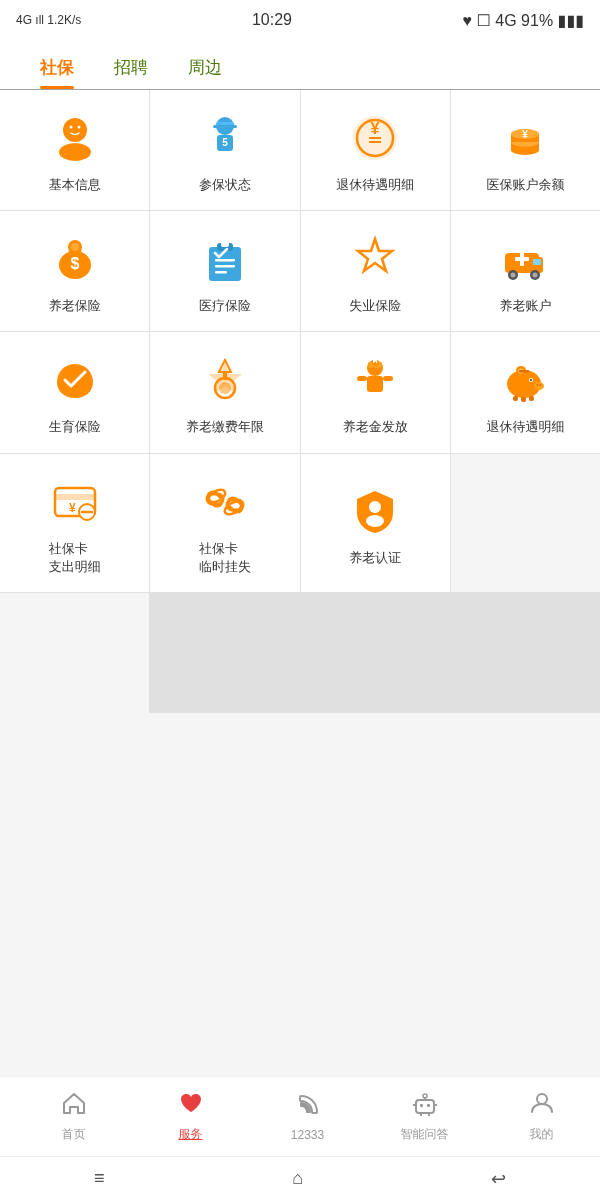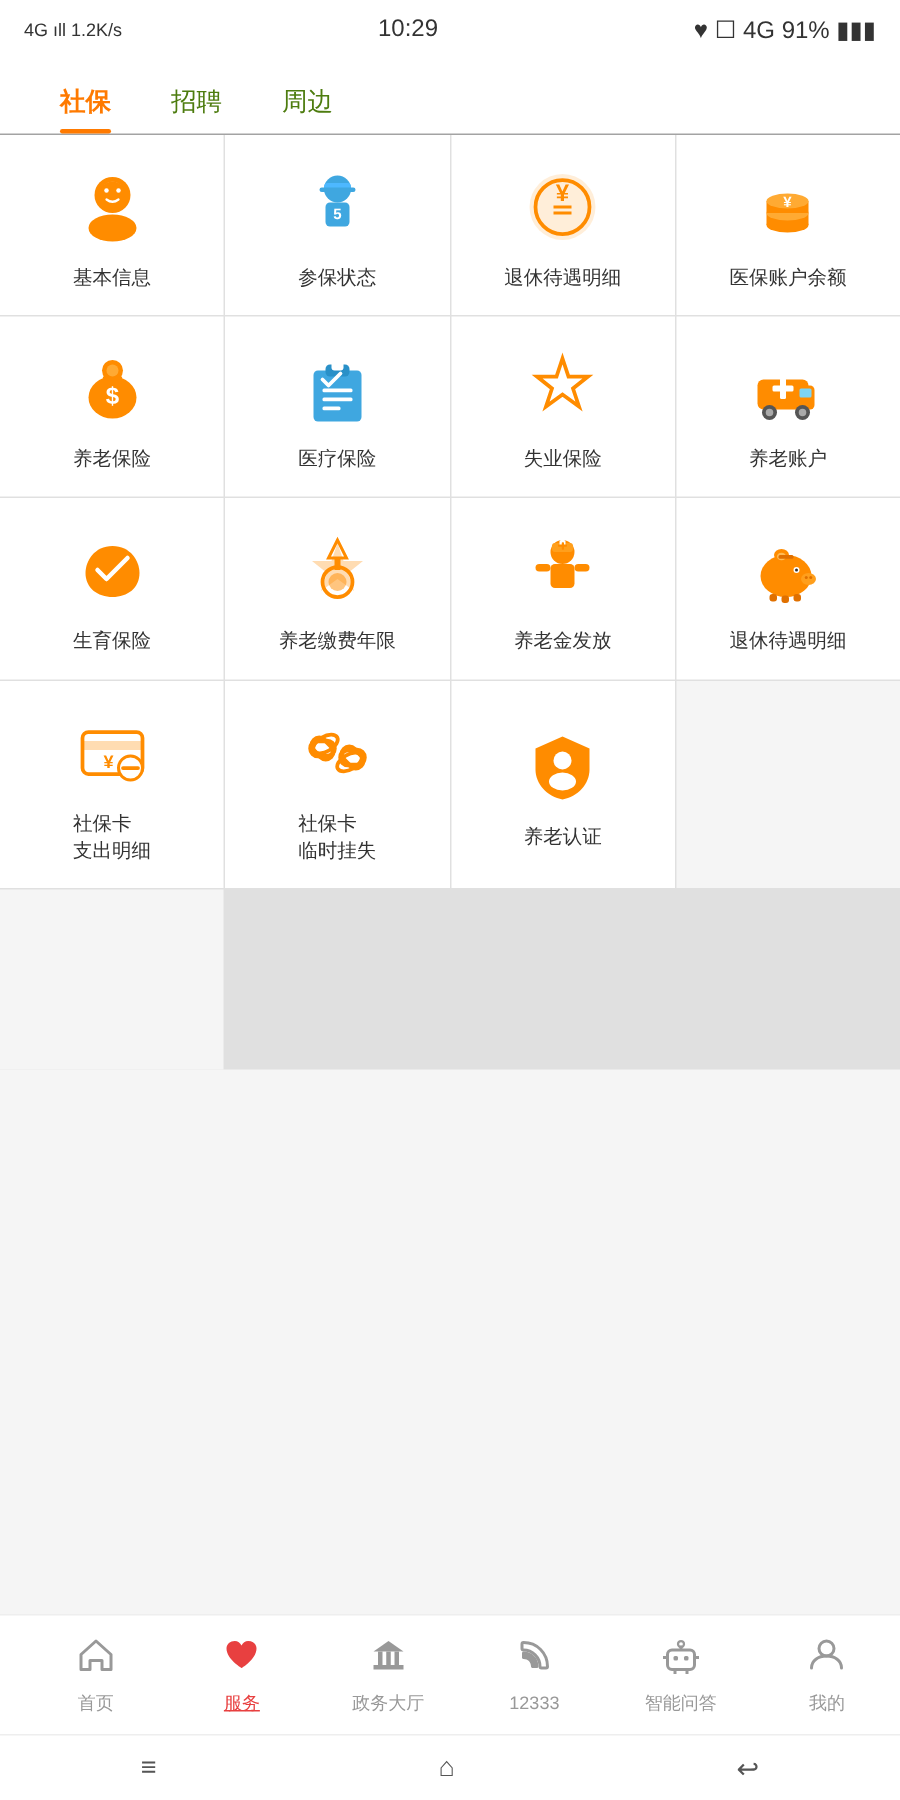--- a/index.html
+++ b/index.html
@@ -425,32 +425,20 @@
     </span>
     <span class="nav-label">首页</span>
   </div>
   <div class="nav-item active">
     <span class="nav-icon">
       <svg width="26" height="26" viewBox="0 0 26 26" fill="none">
         <path d="M13 22 C13 22 3 16 3 9 C3 6 5.5 4 8.5 4 C10.5 4 12.2 5.2 13 7 C13.8 5.2 15.5 4 17.5 4 C20.5 4 23 6 23 9 C23 16 13 22 13 22Z" fill="#e84040"></path>
       </svg>
     </span>
     <span class="nav-label" style="color:#e84040;text-decoration:underline;">服务</span>
-  </div>
-  <div class="nav-item">
-    <span class="nav-icon">
-      <svg width="26" height="26" viewBox="0 0 26 26" fill="none">
-        <rect x="3" y="20" width="20" height="3" fill="#999"></rect>
-        <polygon points="13,4 23,11 3,11" fill="#999"></polygon>
-        <rect x="6" y="11" width="3" height="9" fill="#999"></rect>
-        <rect x="11.5" y="11" width="3" height="9" fill="#999"></rect>
-        <rect x="17" y="11" width="3" height="9" fill="#999"></rect>
-      </svg>
-    </span>
-    <span class="nav-label">政务大厅</span>
   </div>
   <div class="nav-item">
     <span class="nav-icon">
       <svg width="26" height="26" viewBox="0 0 26 26" fill="none">
         <path d="M6 4 C6 4 5 4 5 5 L5 8 C5 8 5 9 6 9 C12 9 17 14 17 20 C17 21 18 21 18 21 L21 21 C21 21 22 21 22 20 C22 11 15 4 6 4Z" stroke="#999" stroke-width="2" fill="none"></path>
         <path d="M6 10 C6 10 5 10 5 11 L5 14 C5 14 5 15 6 15 C9 15 11 17 11 20 C11 21 12 21 12 21 L15 21 C15 21 16 21 16 20 C16 14 11 10 6 10Z" fill="#999"></path>
       </svg>
     </span>
     <span class="nav-label">12333</span>
   </div>

